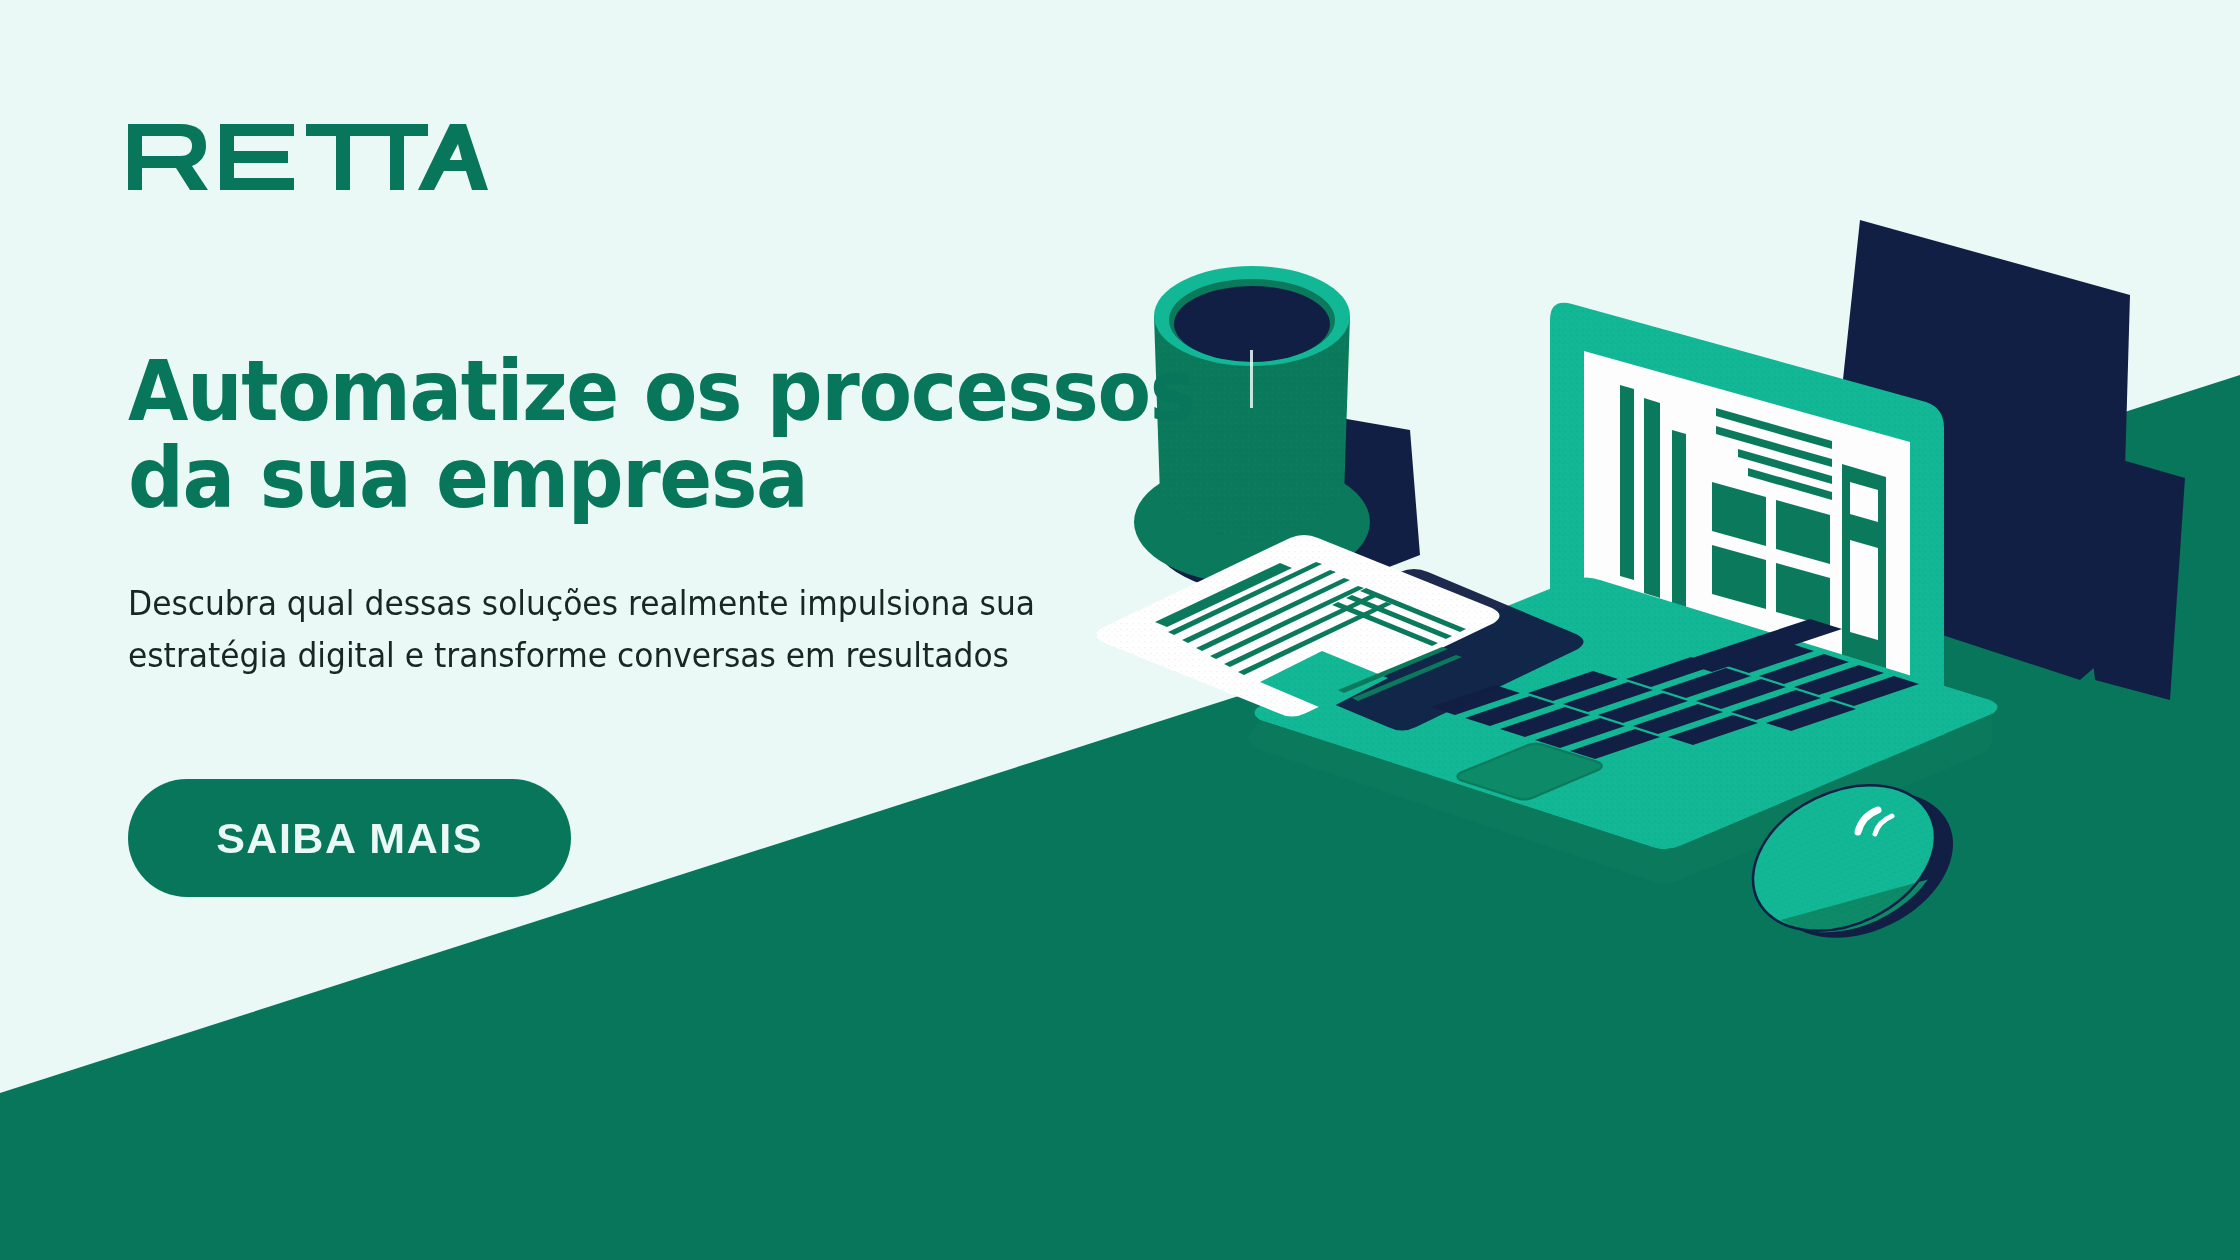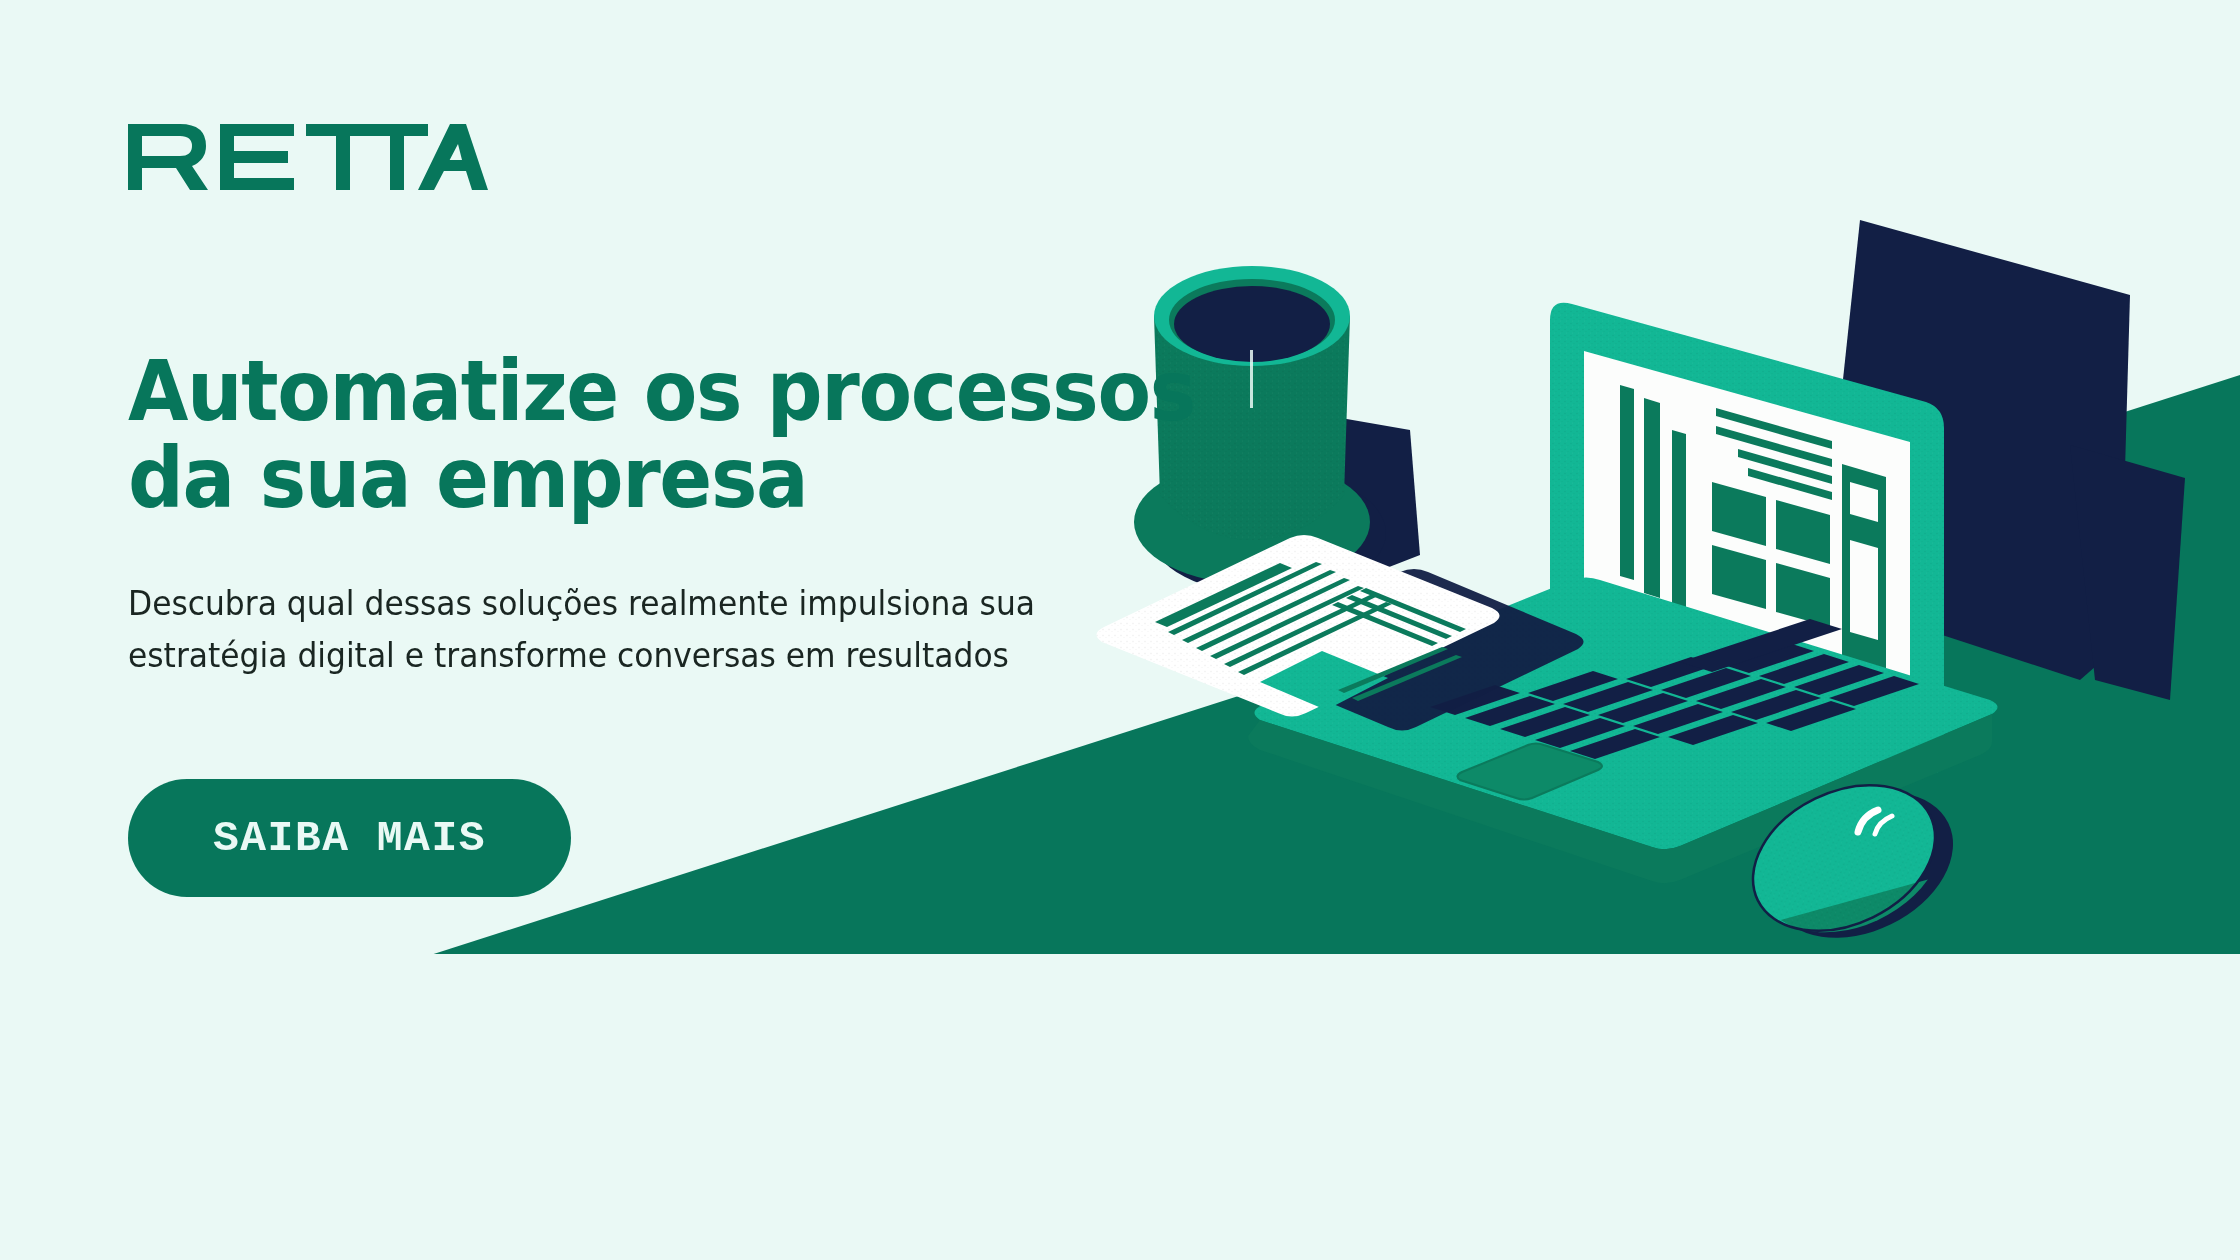--- a/index.html
+++ b/index.html
@@ -4,21 +4,21 @@
 <style>
   * { margin:0; padding:0; box-sizing:border-box; }
   html,body { width:2240px; height:1260px; overflow:hidden; }
   body {
     font-family:"DejaVu Sans", sans-serif;
     background:#EAF9F5;
     position:relative;
   }
   #banner {
     position:absolute; inset:0;
-    width:2240px; height:954px;
+    width:2240px; height:1260px;
     overflow:hidden;
     background:#EAF9F5;
   }
   
   .bg-diagonal {
     position:absolute; inset:0;
     width:2240px; height:1260px;
     background:#07765B;
     clip-path: polygon(0 1093px, 2240px 375px, 2240px 1260px, 0 1260px);
     z-index:1;
@@ -60,21 +60,21 @@
     transform:scaleX(0.95);
     transform-origin:left top;
   }
   .cta {
     position:absolute; left:0; top:779px;
     width:443px; height:118px;
     background:#07765B;
     border:none;
     border-radius:59px;
     color:#EAF9F5;
-    font-family:Liberation Mono, monospace;
+    font-family:Liberation Sans, sans-serif;
     font-size:43px;
     font-weight:bold;
     letter-spacing:1.5px;
     cursor:pointer;
     display:flex; align-items:center; justify-content:center;
   }
 
   
   .illustration {
     position:absolute;

